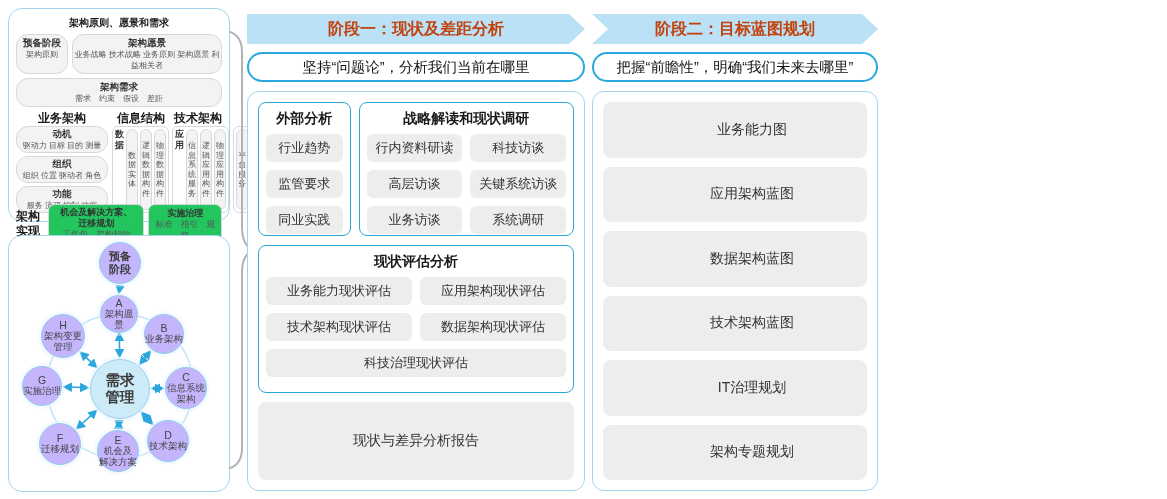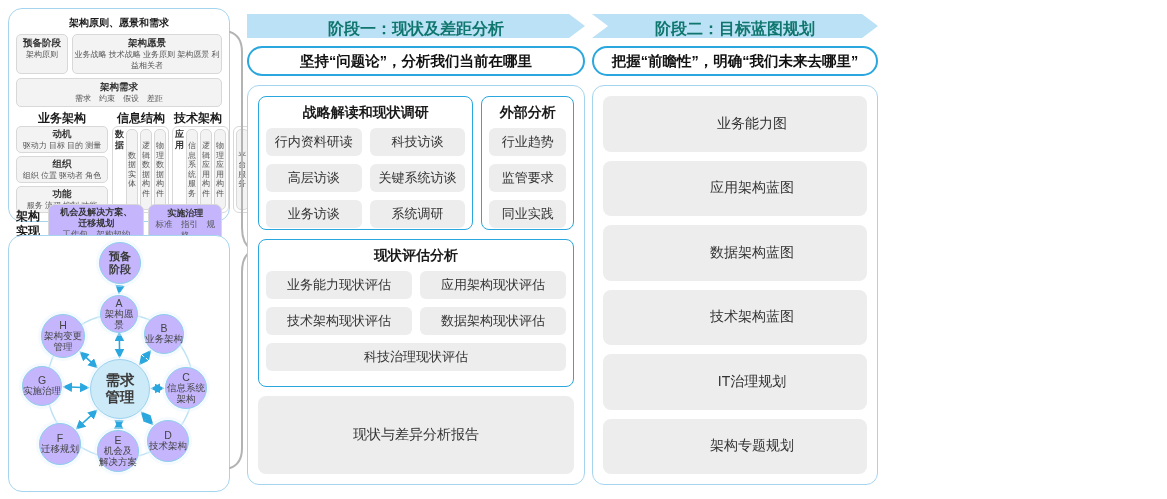--- a/index.html
+++ b/index.html
@@ -4,38 +4,38 @@
 <style>
   * { margin:0; padding:0; box-sizing:border-box; }
   body { font-family:"Liberation Sans", sans-serif; background:#fff; }
   .stage { position:relative; width:1167px; height:499px; background:#fff; overflow:hidden; }
 
   
   .panel { position:absolute; border:1px solid #a5d5ee; border-radius:14px; background:#fff; }
   .lp-top { left:8px; top:8px; width:222px; height:214px; padding:5px 7px; }
   .lp-title { text-align:center; font-size:10px; font-weight:bold; color:#1a1a1a; margin:2px 0 4px; }
   .lp-row { display:flex; gap:4px; margin-bottom:4px; }
-  .gbox { background:#f3f3f3; border:1px solid #d8d8d8; border-radius:5px; text-align:center; color:#555; }
+  .gbox { background:#f3f3f3; border:1px solid #d8d8d8; border-radius:12px; text-align:center; color:#555; }
   .gbox .t { font-weight:bold; color:#333; font-size:9.5px; line-height:12px; }
   .gbox .i { font-size:8px; line-height:11px; white-space:pre-line; }
   .prep { width:52px; padding:2px 1px; }
   .vision { flex:1; padding:2px 1px; }
   .reqbox { padding:2px 1px; margin-bottom:4px; }
   .sect-heads { display:grid; grid-template-columns:92px 1fr 48px; gap:4px; }
   .sect-heads div { text-align:center; font-size:12px; font-weight:bold; color:#1a1a1a; line-height:15px; }
   .sect-cols { display:grid; grid-template-columns:92px 1fr 48px; gap:4px; height:74px; margin-bottom:4px; }
   .bcol { display:flex; flex-direction:column; gap:3px; }
   .bcol .gbox { flex:1; padding:1px; display:flex; flex-direction:column; justify-content:center; }
   .subwrap { display:flex; gap:3px; }
   .subcol { flex:1; border:1px solid #d8d8d8; border-radius:6px; background:#fff; padding:2px; display:flex; flex-direction:row; gap:2px; }
   .subcol .sc-t { text-align:center; font-size:9px; font-weight:bold; color:#333; line-height:11px; }
   .subcol .gbox { flex:1; font-size:8px; line-height:9.5px; color:#555; display:flex; align-items:center; justify-content:center; padding:1px; }
   .impl-row { display:flex; gap:4px; align-items:stretch; height:40px; }
   .impl-label { width:28px; font-size:12px; font-weight:bold; color:#1a1a1a; white-space:pre-line; display:flex; align-items:center; text-align:center; line-height:15px; }
-  .impl-box { flex:1.6; background:#c4b5fd; border:1px solid #d8d8d8; border-radius:7px; padding:2px; text-align:center; }
+  .impl-box { flex:1.6; background:#22c55e; border:1px solid #d8d8d8; border-radius:7px; padding:2px; text-align:center; }
   .impl-box.b2 { flex:1.2; display:flex; flex-direction:column; justify-content:center; }
   .impl-box .t { font-size:9px; font-weight:bold; color:#333; line-height:11px; white-space:pre-line; }
   .impl-box .i { font-size:8.5px; color:#555; line-height:11px; }
 
   
   .lp-adm { left:8px; top:235px; width:222px; height:257px; }
   .adm-svg { position:absolute; left:0; top:0; }
   .node { position:absolute; border-radius:50%; background:#c4b5fd; border:1px solid #8ecdec; display:flex; flex-direction:column; align-items:center; justify-content:center; text-align:center; color:#444; box-shadow:0 0 0 3px rgba(233,245,252,.45); }
   .node .ltr { font-size:10.5px; line-height:11px; color:#444; }
   .node .lbl { font-size:9.5px; line-height:10.5px; white-space:pre-line; }
@@ -53,24 +53,24 @@
   .n-e { left:88px;  top:194px; width:42px; height:42px; }
   .n-center { left:81px; top:123px; width:60px; height:60px; }
 
   
   .brace { position:absolute; left:224px; top:24px; }
 
   
   .phases { position:absolute; left:247px; top:14px; width:919px; display:flex; gap:7px; }
   .phase { display:flex; flex-direction:column; }
   .ph-1 { width:338px; } .ph-2 { width:286px; } .ph-3 { flex:1; }
-  .band { height:24px; background:#bae1f5; color:#0f766e; font-weight:bold; font-size:16px; text-align:center; line-height:30px;
+  .band { height:30px; background:#bae1f5; color:#c2410c; font-weight:bold; font-size:16px; text-align:center; line-height:30px;
           clip-path:polygon(0 0, calc(100% - 16px) 0, 100% 50%, calc(100% - 16px) 100%, 0 100%); }
   .band.notch { clip-path:polygon(0 0, calc(100% - 16px) 0, 100% 50%, calc(100% - 16px) 100%, 0 100%, 16px 50%); }
-  .subtitle { margin-top:8px; height:30px; border:2px solid #29a7de; border-radius:16px; background:#fff; text-align:center; line-height:26px; font-size:14.5px; font-weight:bold; color:#111; }
+  .subtitle { margin-top:8px; height:30px; border:2px solid #29a7de; border-radius:16px; background:#fff; text-align:center; line-height:26px; font-size:14.5px; font-weight:normal; color:#111; }
   .content { margin-top:9px; height:400px; border:1px solid #a5d5ee; border-radius:12px; background:#fff; padding:10px; display:flex; flex-direction:column; gap:9px; }
   .bluebox { border:1.5px solid #29a7de; border-radius:8px; background:#fff; padding:7px; }
   .bb-title { text-align:center; font-size:14px; font-weight:bold; color:#1a1a1a; margin-bottom:8px; line-height:16px; }
   .pill { background:#ededed; border-radius:6px; color:#333; font-size:13px; display:flex; align-items:center; justify-content:center; text-align:center; }
   .row1 { display:flex; gap:8px; height:134px; }
   .strategy { flex:2.6; }
   .external { flex:1; }
   .grid2 { display:grid; grid-template-columns:1fr 1fr; gap:8px; }
   .grid2 .pill, .vstack .pill { height:28px; }
   .vstack { display:flex; flex-direction:column; gap:8px; }
@@ -225,39 +225,39 @@
     <path d="M 6 8 Q 18 12 18 28 L 18 204 Q 18 220 28 226 Q 18 232 18 248 L 18 424 Q 18 440 6 444" fill="none" stroke="#b3b3b3" stroke-width="2" stroke-linecap="round"></path>
   </svg>
 
   <div class="phases">
 
     <div class="phase ph-1">
       <div class="band">阶段一：现状及差距分析</div>
       <div class="subtitle">坚持“问题论”，分析我们当前在哪里</div>
       <div class="content">
         <div class="row1">
+          <div class="bluebox external">
+            <div class="bb-title">外部分析</div>
+            <div class="vstack">
+              <div class="pill">行业趋势</div>
+              <div class="pill">监管要求</div>
+              <div class="pill">同业实践</div>
+            </div>
+          </div>
           <div class="bluebox strategy">
             <div class="bb-title">战略解读和现状调研</div>
             <div class="grid2">
               <div class="pill">行内资料研读</div>
               <div class="pill">科技访谈</div>
               <div class="pill">高层访谈</div>
               <div class="pill">关键系统访谈</div>
               <div class="pill">业务访谈</div>
               <div class="pill">系统调研</div>
             </div>
           </div>
-          <div class="bluebox external">
-            <div class="bb-title">外部分析</div>
-            <div class="vstack">
-              <div class="pill">行业趋势</div>
-              <div class="pill">监管要求</div>
-              <div class="pill">同业实践</div>
-            </div>
-          </div>
         </div>
         <div class="bluebox assessment">
           <div class="bb-title">现状评估分析</div>
           <div class="grid2">
             <div class="pill">业务能力现状评估</div>
             <div class="pill">应用架构现状评估</div>
             <div class="pill">技术架构现状评估</div>
             <div class="pill">数据架构现状评估</div>
           </div>
           <div class="pill full">科技治理现状评估</div>

